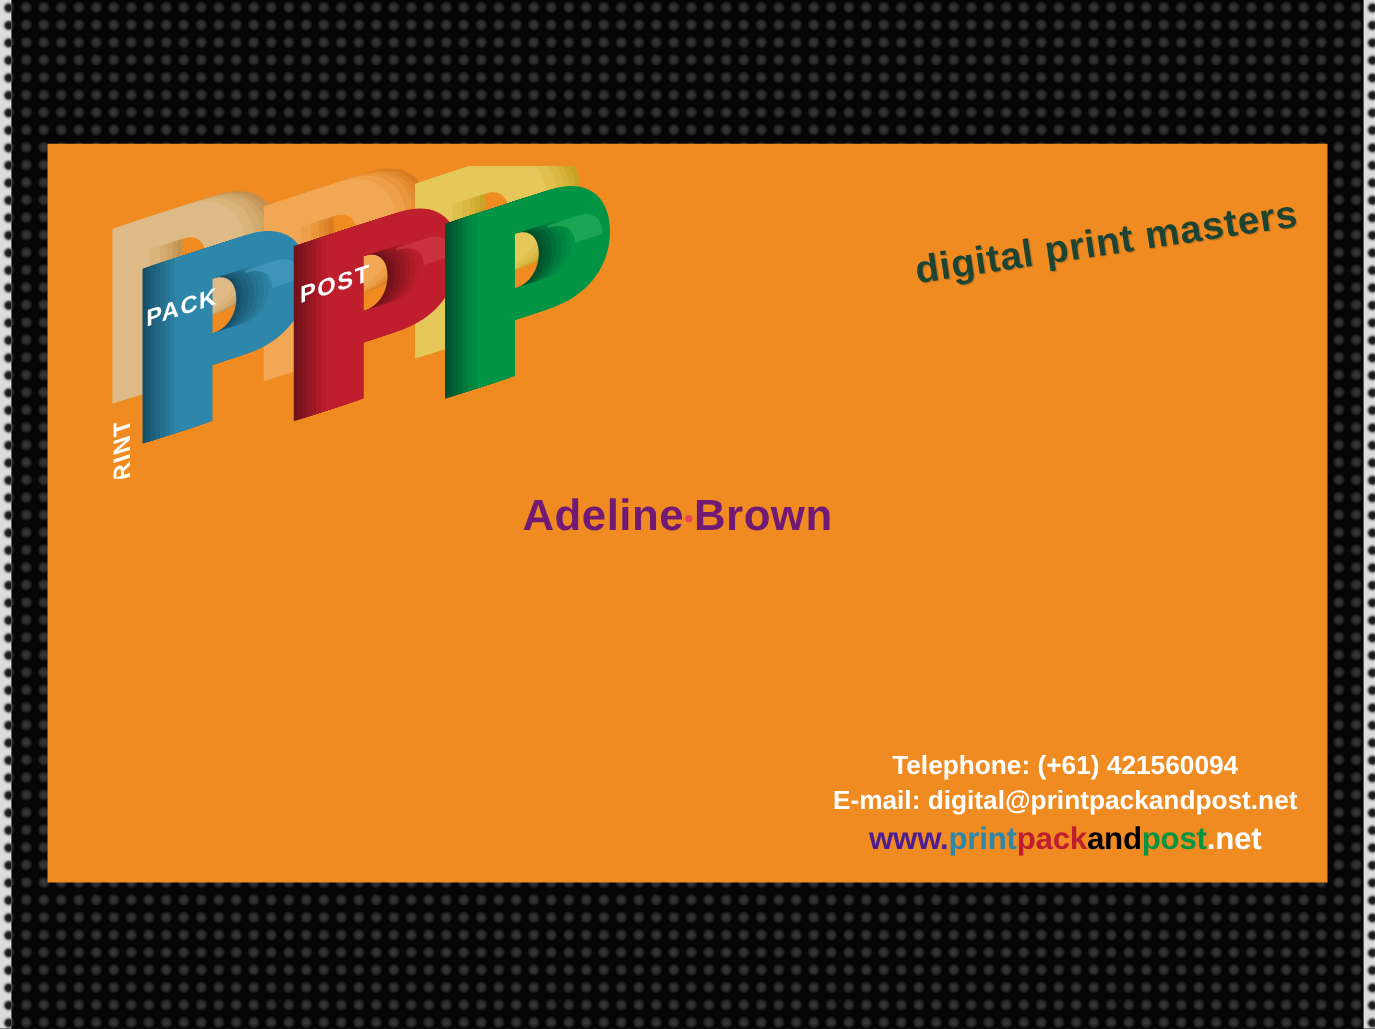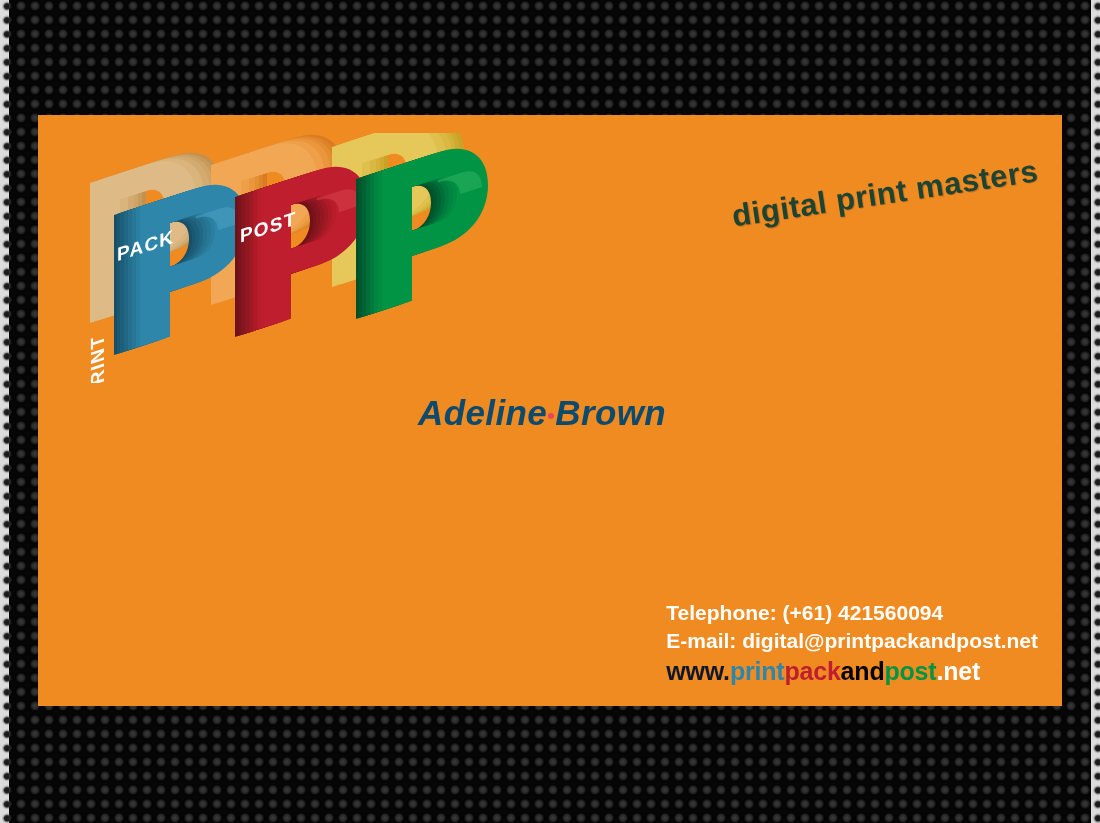--- a/index.html
+++ b/index.html
@@ -102,21 +102,21 @@
     line-height: 1;
     white-space: nowrap;
   }
   #watermark span { opacity: .62; }
 
   
   #contact {
     position: absolute;
     right: 24px;
     bottom: 18px;
-    text-align: left;
+    text-align: center;
     color: #ffffff;
     font-size: 21px;
     font-weight: bold;
     line-height: 1.33;
     white-space: nowrap;
   }
   #contact .web { font-size: 25px; letter-spacing: -.2px; }
 
   
   #logo {
@@ -233,31 +233,31 @@
                    C78,38 70,30 56,30 Z" fill="#34B563" opacity=".5" transform="translate(26,0)"></path>
           <text class="side-label" font-size="19" fill="#ffffff">
             <tspan x="-116" y="26" transform="rotate(-90)">POST</tspan>
           </text>
         </g>
       </svg>
     </div>
 
     <div id="tagline" style="color: rgb(29, 68, 51);">digital print masters</div>
 
-    <div id="person-name" style="color: #0c4a6e; font-style: italic;">
+    <div id="person-name" style="color: #701a75;">
       <span>Adeline</span><span class="sep-dot" style="background: rgb(232, 68, 92);"></span><span>Brown</span>
     </div>
 
 
     <div id="contact">
       <div>
         <span>Telephone:</span>
         <span>(+61) 421560094</span>
       </div>
       <div>
         <span>E-mail:</span>
         <span>digital@printpackandpost.net</span>
       </div>
-      <div class="web"><span style="color: #0f172a;">www.</span><span style="color: rgb(46, 134, 171);">print</span><span style="color: rgb(190, 30, 45);">pack</span><span style="color: #000000;">and</span><span style="color: rgb(0, 148, 68);">post</span><span style="color: rgb(255, 255, 255); margin-top: 15px;">.net</span></div>
+      <div class="web"><span style="color: #4c1d95;">www.</span><span style="color: rgb(46, 134, 171);">print</span><span style="color: rgb(190, 30, 45);">pack</span><span style="color: #000000;">and</span><span style="color: rgb(0, 148, 68);">post</span><span style="color: rgb(255, 255, 255); margin-top: 15px;">.net</span></div>
     </div>
 
   </div>
 </div>
 
 </body></html>

